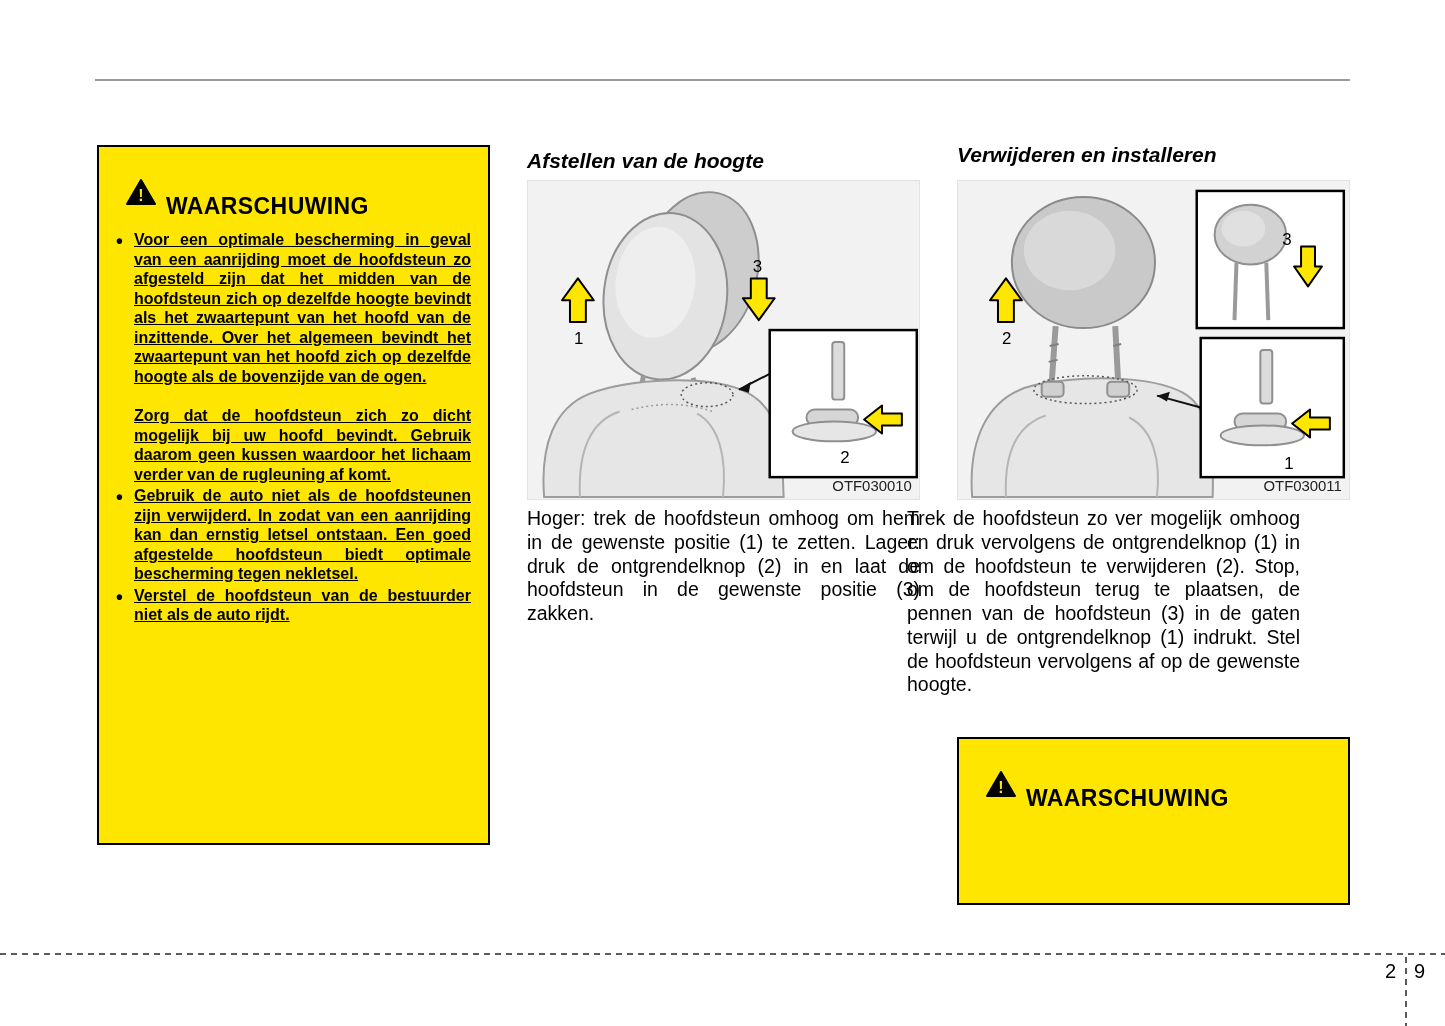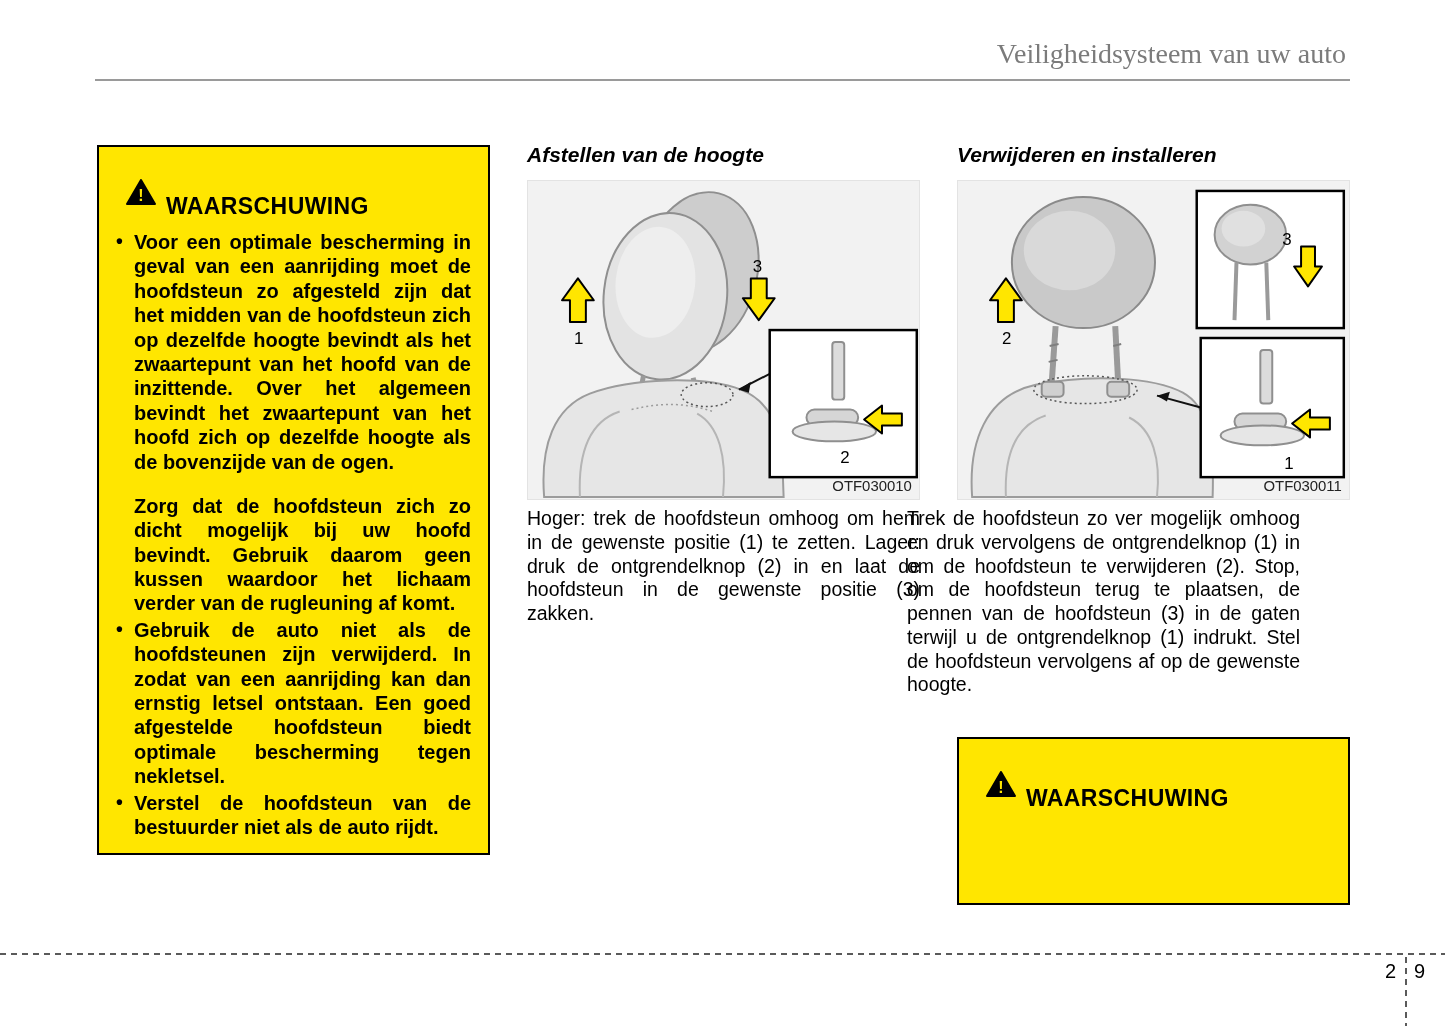--- a/index.html
+++ b/index.html
@@ -18,29 +18,29 @@
   }
   .warn-box {
     position:absolute; background:#FFE600; border:2px solid #000;
     padding:16px 17px 14px 17px;
   }
   .warn-left  { left:97px;  top:145px; width:393px; min-height:700px; }
   .warn-right { left:957px; top:737px; width:393px; min-height:168px; }
   .warn-title-row { display:flex; align-items:center; gap:10px; margin:2px 0 10px 10px; }
   .warn-title { font-size:23px; font-weight:700; letter-spacing:.4px;margin-top:28px; }
   .warn-text {
-    font-size:20px; font-weight:700; line-height:1.22; text-align:justify;
+    font-size:16px; font-weight:700; line-height:1.22; text-align:justify;text-decoration:underline;
   }
   .bullet-row { display:flex; margin-top:2px; }
   .bullet-dot { flex:0 0 18px; width:18px; font-size:19.5px; font-weight:700; line-height:1.22; }
   .bullet-cont { margin-left:18px; margin-top:20px; }
   .col-heading {
     position:absolute; font-size:21px; font-weight:700; font-style:italic; white-space:nowrap;
   }
-  .heading-mid   { left:527px; top:143px; }
+  .heading-mid   { left:527px; top:149px; }
   .heading-right { left:957px; top:143px; }
   .figure {
     position:absolute; width:393px; height:320px; top:180px;
     background:#f2f2f2; border:1px solid #e3e3e3;
   }
   .figure-mid   { left:527px; }
   .figure-right { left:957px; }
   .figure svg { display:block; width:100%; height:100%; }
   .fig-caption { font-size:15px; fill:#222; font-family:"Liberation Sans",sans-serif; }
   .fig-label { font-size:17px; fill:#000; font-family:"Liberation Sans",sans-serif; }
@@ -60,21 +60,20 @@
   }
   .page-num { position:absolute; top:960px; font-size:20px; font-weight:400; }
   .page-num.ch { left:1385px; }
   .page-num.pg { left:1414px; }
 </style>
 </head>
 <body>
 
 <div class="page">
 
-  <div class="header-title">Veiligheidsysteem van uw auto</div>
   <div class="header-rule"></div>
 
   <div class="warn-box warn-left">
     <div class="warn-title-row">
       <svg width="30" height="27" viewBox="0 0 30 27">
         <path d="M15 1 L29 25 H1 Z" fill="#000" stroke="#000" stroke-width="2" stroke-linejoin="round"></path>
         <text x="15" y="22" text-anchor="middle" font-size="16" font-weight="bold" fill="#FFE600" font-family="Liberation Sans, sans-serif">!</text>
       </svg>
       <span class="warn-title">WAARSCHUWING</span>
     </div>

